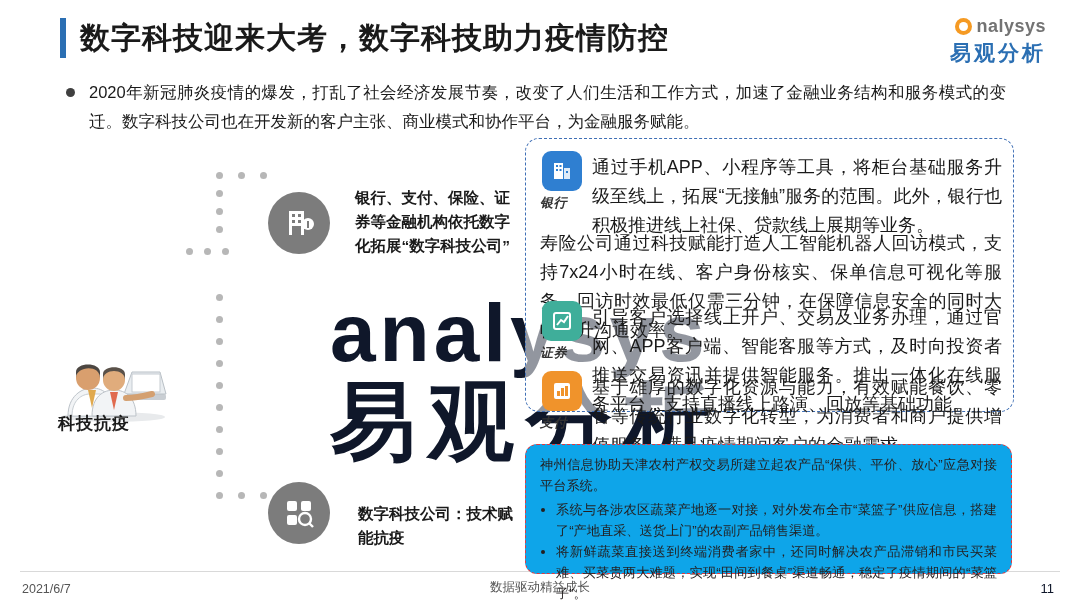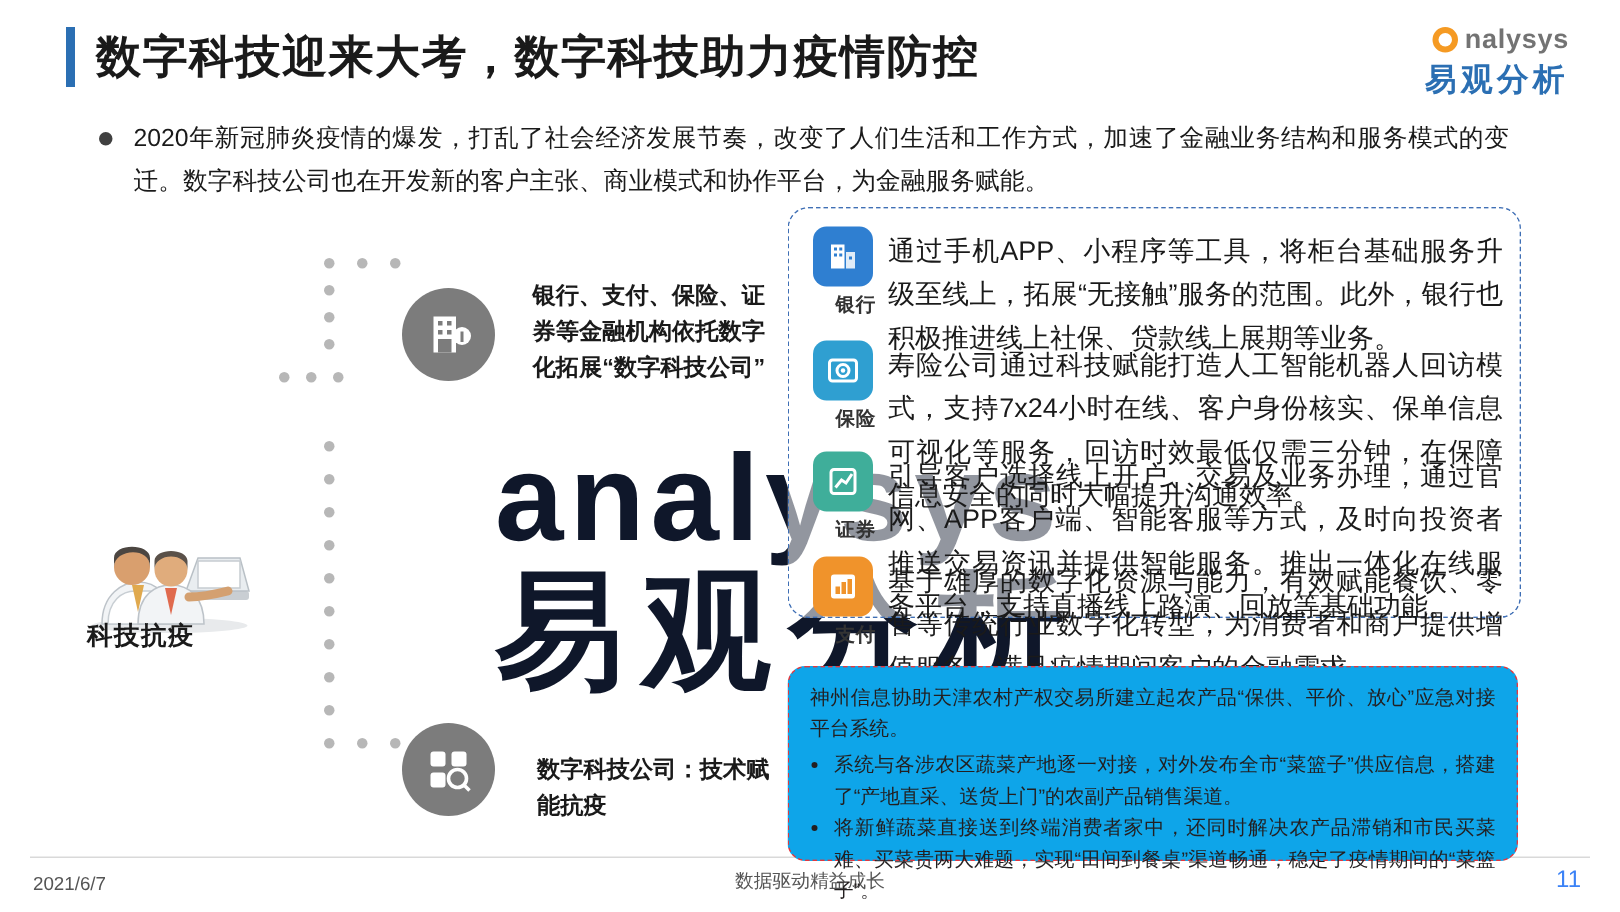--- a/index.html
+++ b/index.html
@@ -28,21 +28,21 @@
     line-height: 1.05;
     user-select: none;
     z-index: 0;
     white-space: nowrap;
   }
   .watermark .wm2 { font-size: 86px; letter-spacing: 12px; }
 
   
   .title-wrap {
     position: absolute;
-    left: 44px;
+    left: 60px;
     top: 18px;
     display: flex;
     align-items: flex-start;
     z-index: 3;
   }
   .title-bar {
     width: 6px;
     height: 40px;
     background: #2b6fb3;
     margin-right: 14px;
@@ -190,22 +190,23 @@
   .row {
     position: absolute;
     display: flex;
     align-items: flex-start;
     left: 14px;
     width: 462px;
   }
   .row-icon {
     width: 44px;
     flex: 0 0 44px;
-    text-align: right;
+    text-align: left;
     margin-right: 8px;
+    font-style: italic;
   }
   .sq {
     width: 40px; height: 40px;
     border-radius: 9px;
     margin: 0 auto;
     display: flex;
     align-items: center;
     justify-content: center;
   }
   .row-icon-label {
@@ -276,22 +277,22 @@
     left: 0; right: 0;
     bottom: 12px;
     text-align: center;
     font-size: 12.5px;
     color: #555;
   }
   .footer-page {
     position: absolute;
     right: 26px;
     bottom: 12px;
-    font-size: 16px;
-    color: #3b82f6;
+    font-size: 13px;
+    color: #0f172a;
   }
 </style>
 </head>
 <body>
 
 <div class="watermark">
   <div>analysys</div>
   <div class="wm2">易观分析</div>
 </div>
 
@@ -400,30 +401,20 @@
           <rect x="9.5" y="10" width="2" height="2" fill="#2f7fd1"></rect>
           <rect x="16" y="12" width="2" height="2" fill="#2f7fd1"></rect>
         </svg>
       </div>
       <div class="row-icon-label">银行</div>
     </div>
     <div class="row-text">通过手机APP、小程序等工具，将柜台基础服务升级至线上，拓展“无接触”服务的范围。此外，银行也积极推进线上社保、贷款线上展期等业务。</div>
   </div>
 
   <div class="row" style="top:88px;">
-    <div class="row-icon">
-      <div class="sq" style="background:#2f9fd1;">
-        <svg width="24" height="24" viewBox="0 0 24 24">
-          <rect x="3" y="5" width="18" height="14" rx="2" fill="none" stroke="#ffffff" stroke-width="2"></rect>
-          <circle cx="12" cy="12" r="4" fill="none" stroke="#ffffff" stroke-width="2"></circle>
-          <circle cx="12" cy="12" r="1.5" fill="#ffffff"></circle>
-        </svg>
-      </div>
-      <div class="row-icon-label">保险</div>
-    </div>
     <div class="row-text">寿险公司通过科技赋能打造人工智能机器人回访模式，支持7x24小时在线、客户身份核实、保单信息可视化等服务，回访时效最低仅需三分钟，在保障信息安全的同时大幅提升沟通效率。</div>
   </div>
 
   <div class="row" style="top:162px;">
     <div class="row-icon">
       <div class="sq" style="background:#3fae9a;">
         <svg width="24" height="24" viewBox="0 0 24 24">
           <rect x="4" y="4" width="16" height="16" rx="2" fill="none" stroke="#ffffff" stroke-width="2"></rect>
           <polyline points="7,16 11,11 14,13 18,7" fill="none" stroke="#ffffff" stroke-width="2"></polyline>
         </svg>

